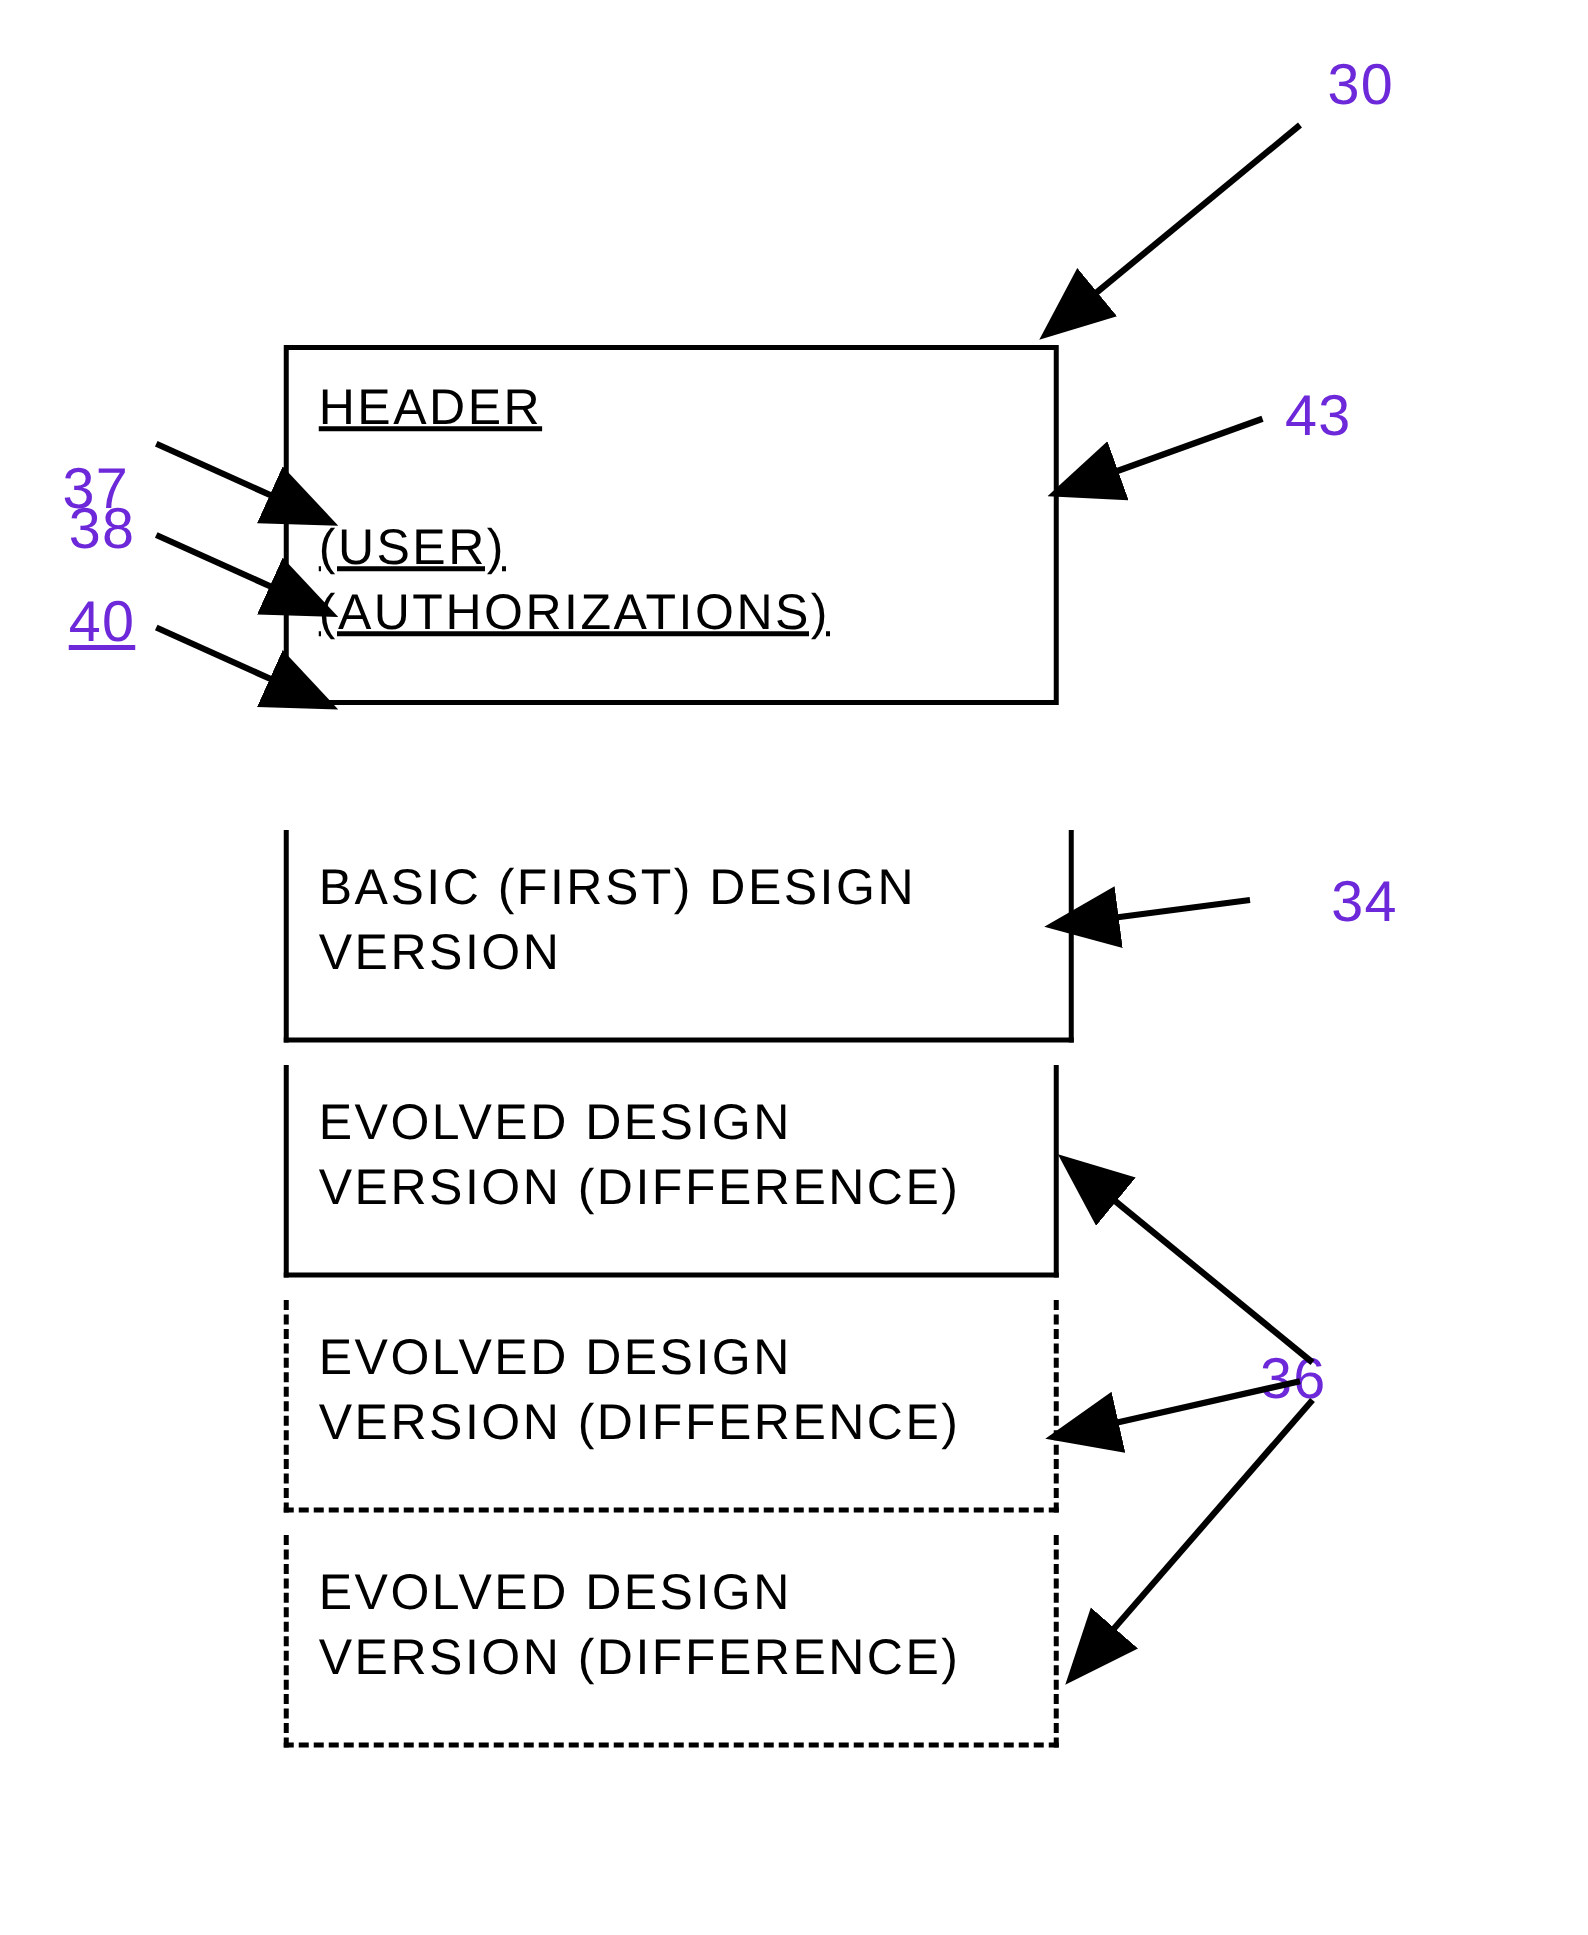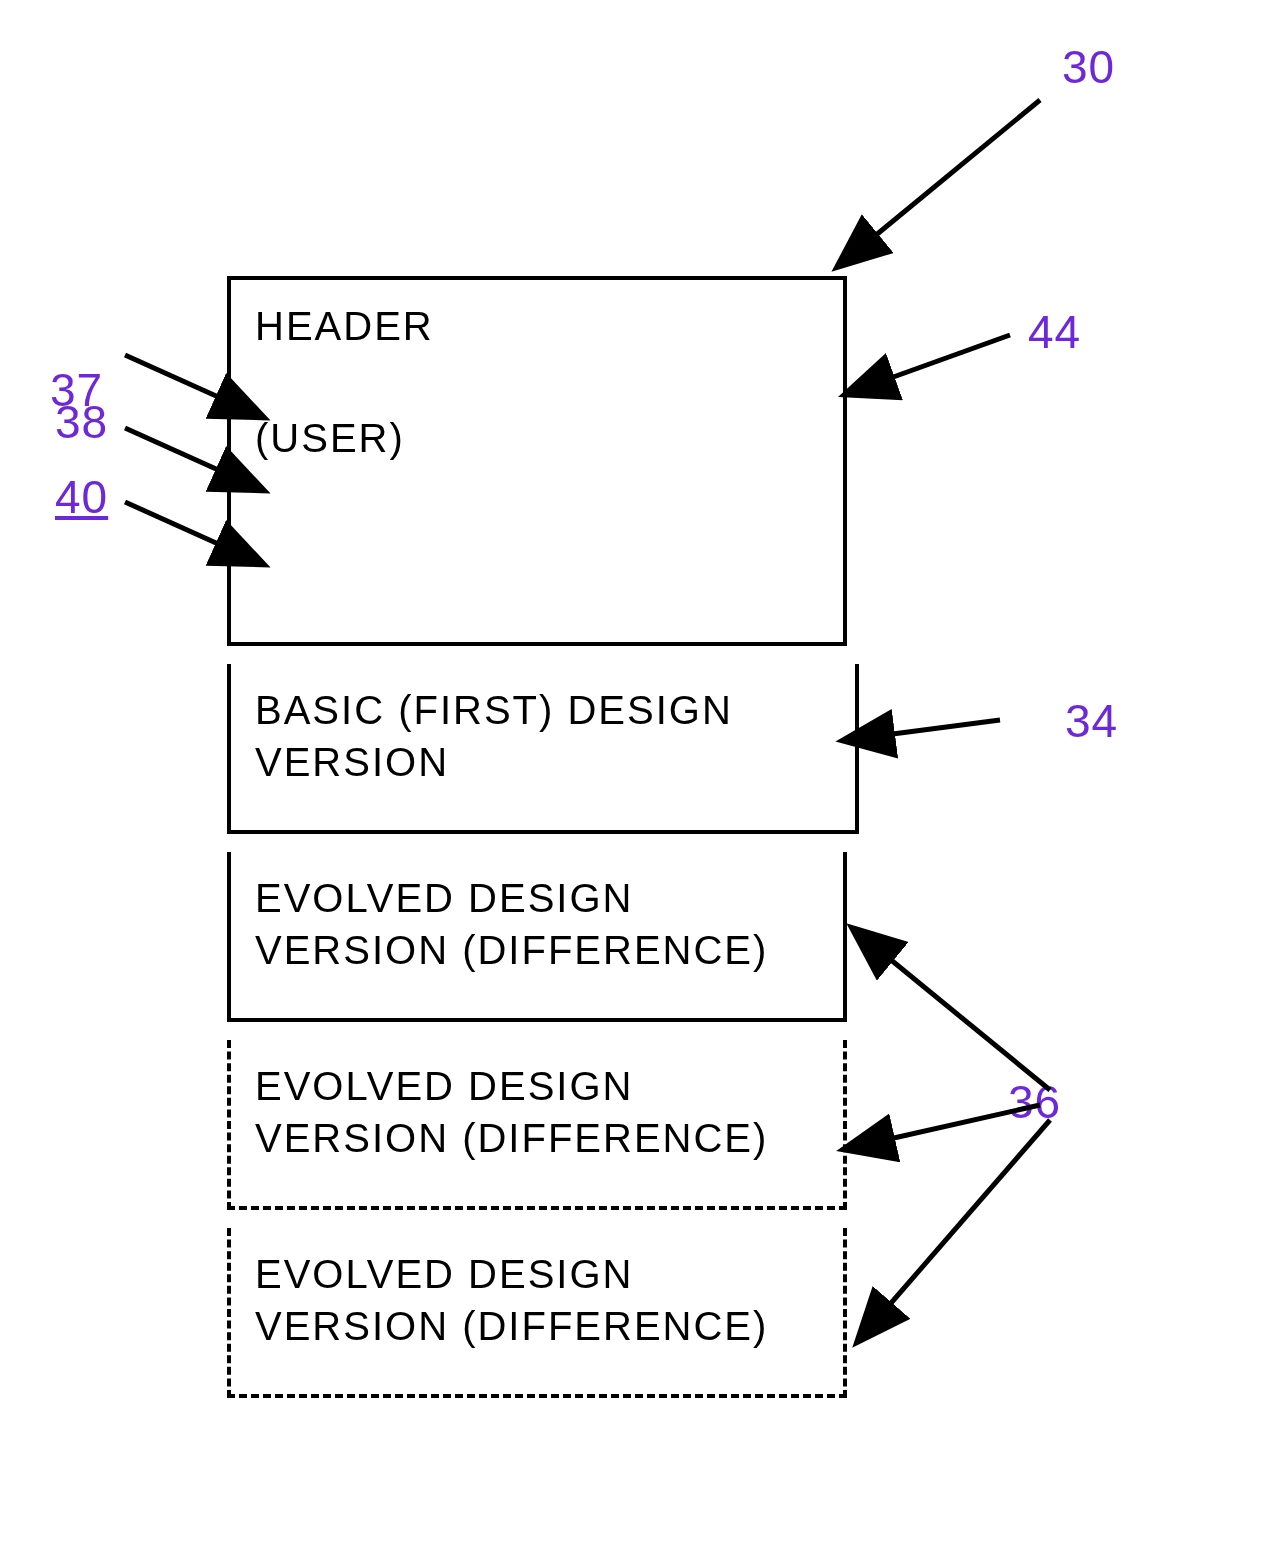--- a/index.html
+++ b/index.html
@@ -44,21 +44,21 @@
 
 <svg class="arrow" style="left:820px; top:90px;" width="240" height="180">
   <defs>
     <marker id="ah30" markerWidth="12" markerHeight="12" refX="2" refY="5" orient="auto">
       <path d="M0,0 L0,10 L12,5 z" fill="#000"></path>
     </marker>
   </defs>
   <line x1="220" y1="10" x2="50" y2="150" stroke="#000" stroke-width="5" marker-end="url(#ah30)"></line>
 </svg>
 
-<div class="label" style="left:1028px; top:305px;">44</div>
+<div class="label" style="left:1028px; top:305px;">43</div>
 
 <svg class="arrow" style="left:855px; top:325px;" width="180" height="80">
   <defs>
     <marker id="ah32" markerWidth="12" markerHeight="12" refX="2" refY="5" orient="auto">
       <path d="M0,0 L0,10 L12,5 z" fill="#000"></path>
     </marker>
   </defs>
   <line x1="155" y1="10" x2="30" y2="55" stroke="#000" stroke-width="5" marker-end="url(#ah32)"></line>
 </svg>
 
@@ -126,23 +126,24 @@
 
 <svg class="arrow" style="left:115px; top:492px;" width="140" height="80">
   <defs>
     <marker id="ah40" markerWidth="12" markerHeight="12" refX="2" refY="5" orient="auto">
       <path d="M0,0 L0,10 L12,5 z" fill="#000"></path>
     </marker>
   </defs>
   <line x1="10" y1="10" x2="110" y2="55" stroke="#000" stroke-width="5" marker-end="url(#ah40)"></line>
 </svg>
 
-<div class="block" style="left:227px; top:276px; width:620px; height:370px;">
+<div class="block" style="left:227px; top:276px; width:620px; height:288px;text-decoration:underline;">
   <div class="text" style="margin-bottom:60px;">HEADER</div>
   <div class="text">(USER)</div>
+  <div class="text">(AUTHORIZATIONS)</div>
 </div>
 
 <div class="block" style="left:227px; top:664px; width:632px; height:170px; border-top:none;">
   <div class="text">BASIC (FIRST) DESIGN VERSION</div>
 </div>
 
 <div class="block" style="left:227px; top:852px; width:620px; height:170px; border-top:none;">
   <div class="text">EVOLVED DESIGN VERSION (DIFFERENCE)</div>
 </div>
 

